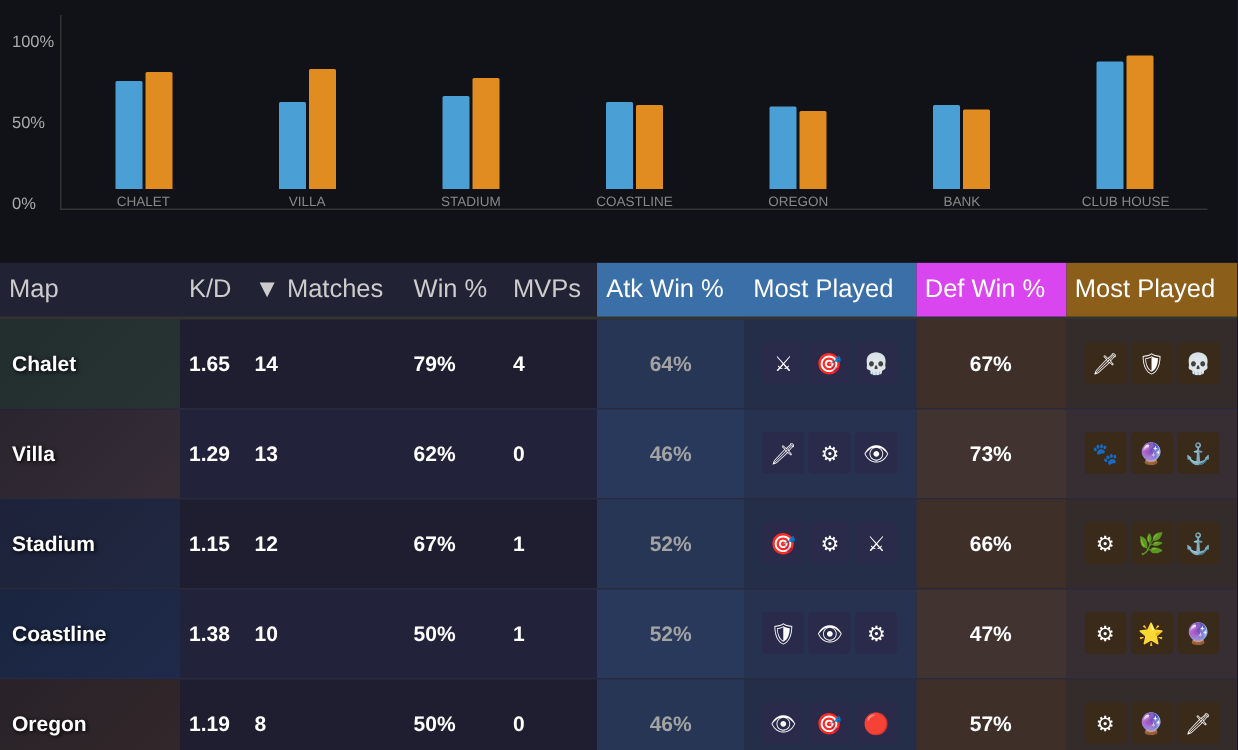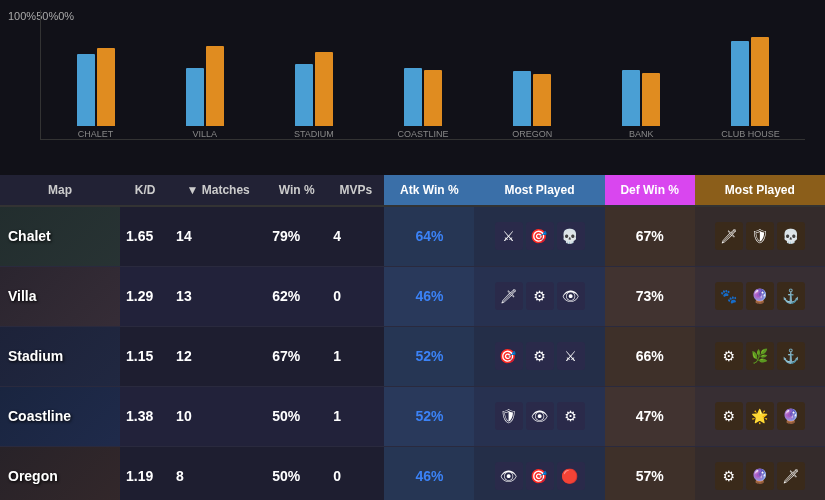--- a/index.html
+++ b/index.html
@@ -17,23 +17,23 @@
     .chart-section {
       background: #111118;
       padding: 10px 20px 5px 40px;
       height: 175px;
       position: relative;
     }
 
     .chart-y-labels {
       position: absolute;
       left: 8px;
-      top: 10px;
-      display: flex;
-      flex-direction: row;
+      top: 22px;
+      display: flex;
+      flex-direction: column;
       justify-content: space-between;
       height: 120px;
       font-size: 11px;
       color: #aaa;
     }
 
     .chart-area {
       display: flex;
       align-items: flex-end;
       height: 130px;
@@ -107,23 +107,23 @@
       border-collapse: collapse;
     }
 
     thead tr {
       background: #222235;
       border-bottom: 2px solid #333;
     }
 
     th {
       padding: 8px 6px;
-      text-align: center;
-      font-size: 12px;
-      font-weight: 700;
+      text-align: left;
+      font-size: 17px;
+      font-weight: 400;
       color: #ccc;
       white-space: nowrap;
     }
 
     th.atk-header {
       background: #3a6fa8;
       color: #fff;
     }
 
     th.def-header {
@@ -185,21 +185,21 @@
       text-align: left;
       color: #fff;
     }
 
     td.pct-cell {
       font-size: 14px;
       font-weight: bold;
       text-align: center;
     }
 
-    td.atk-pct { color: #3b82f6; background: rgba(58, 111, 168, 0.3); margin-top: 28px; }
+    td.atk-pct { color: #a3a3a3; background: rgba(58, 111, 168, 0.3); margin-top: 28px; }
     td.def-pct { color: #fff; background: rgba(139, 94, 26, 0.3); }
 
     td.most-played-cell {
       text-align: center;
     }
 
     td.most-played-atk { background: rgba(58, 111, 168, 0.2); }
     td.most-played-def { background: rgba(139, 94, 26, 0.2); }
 
     .op-icons {

